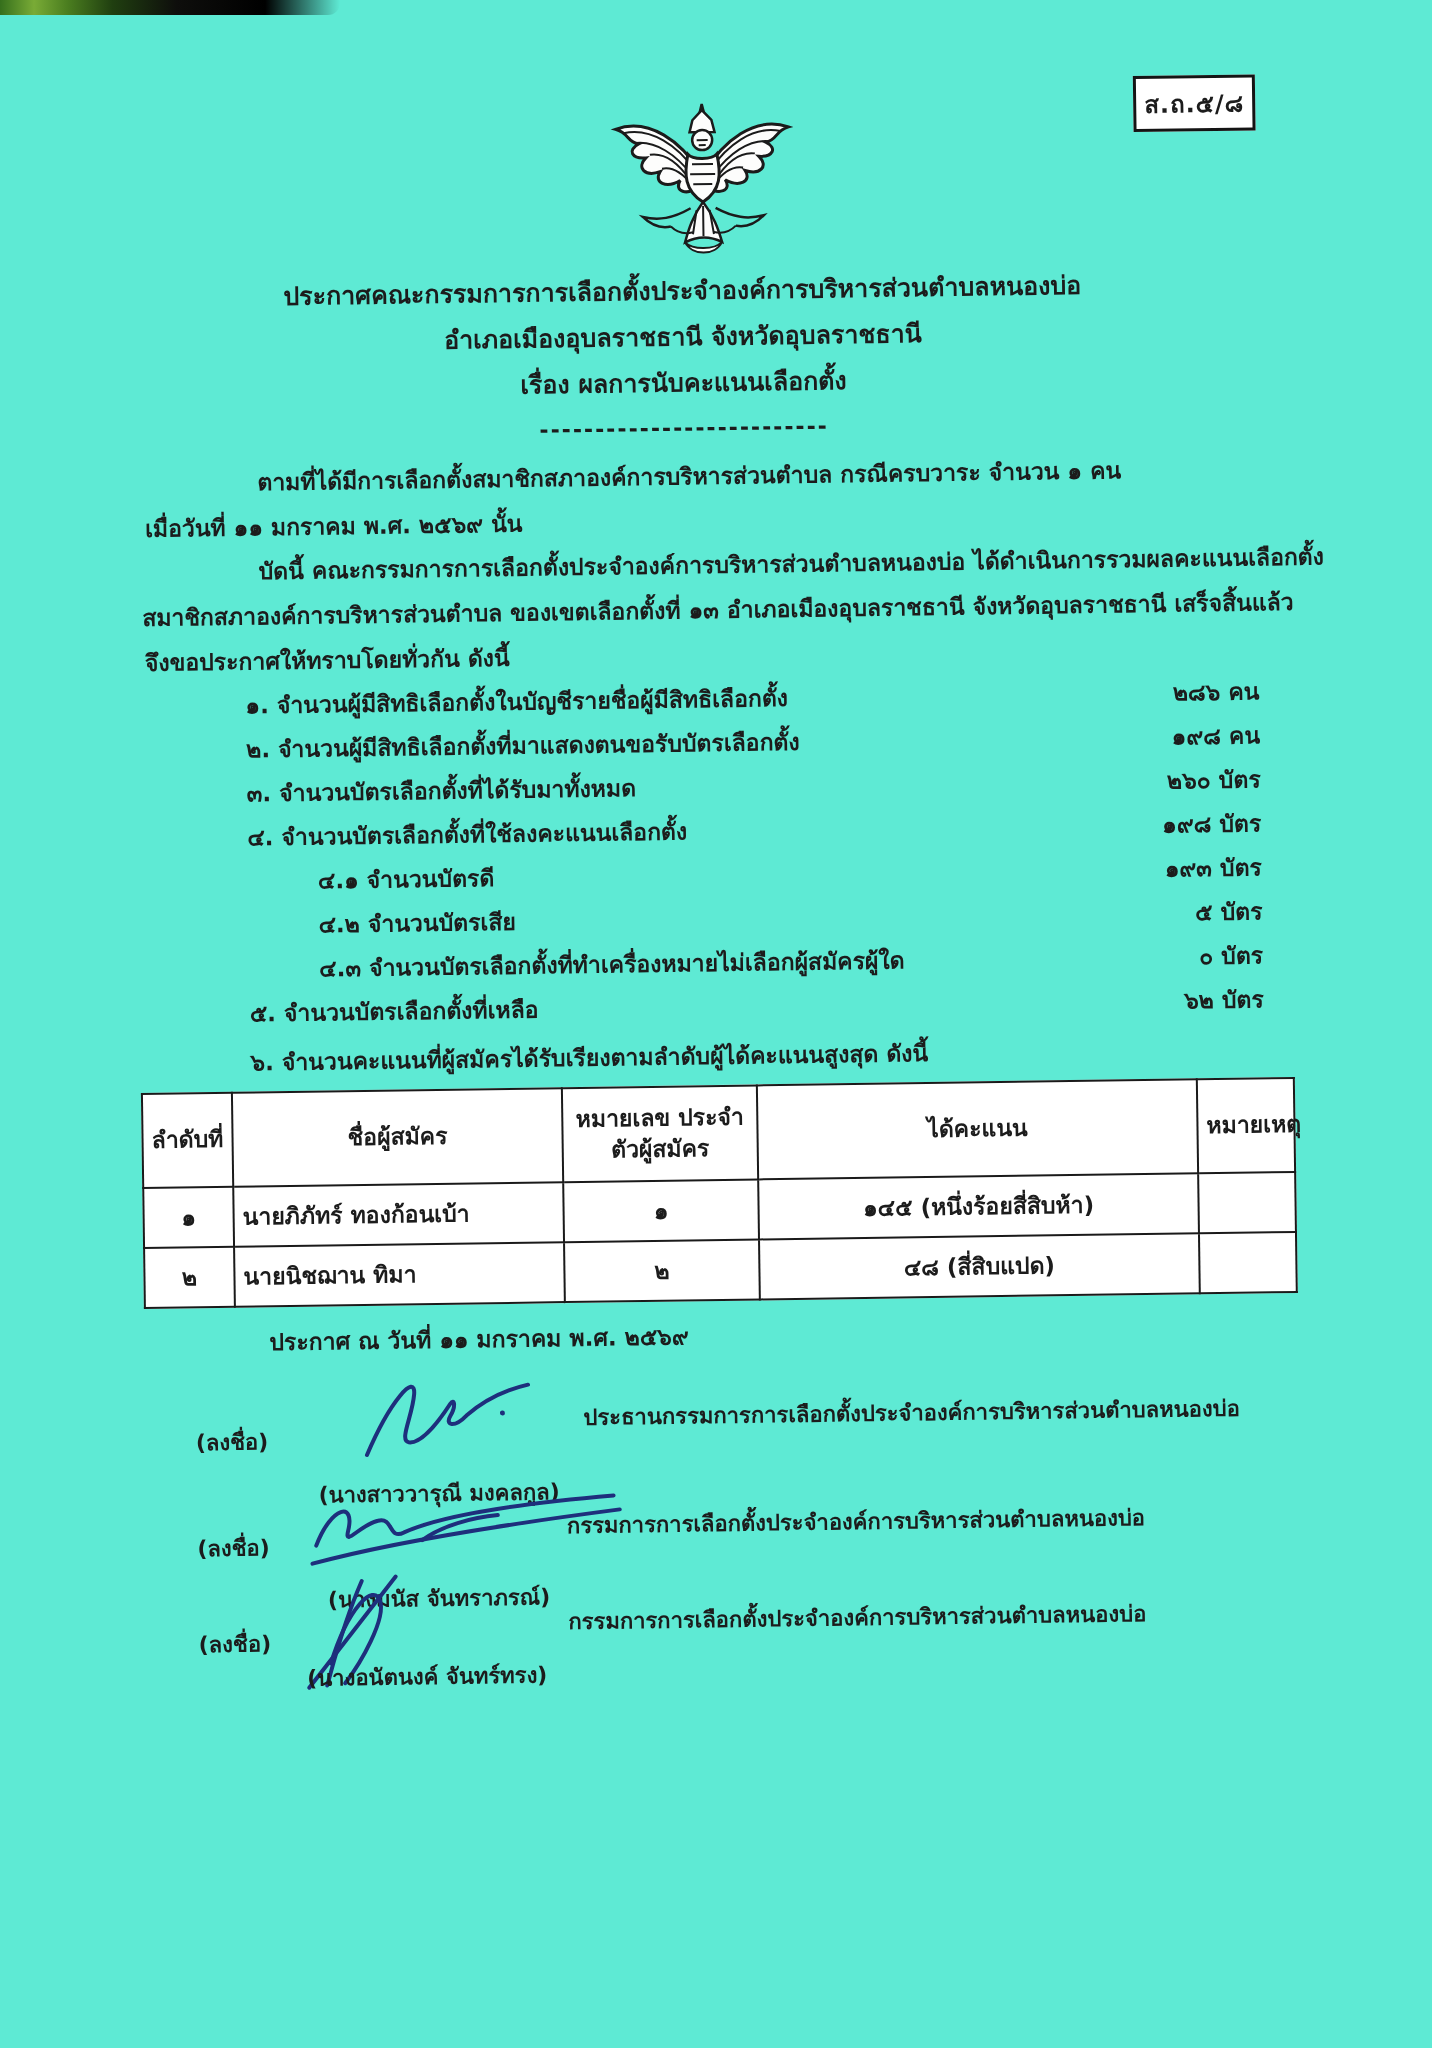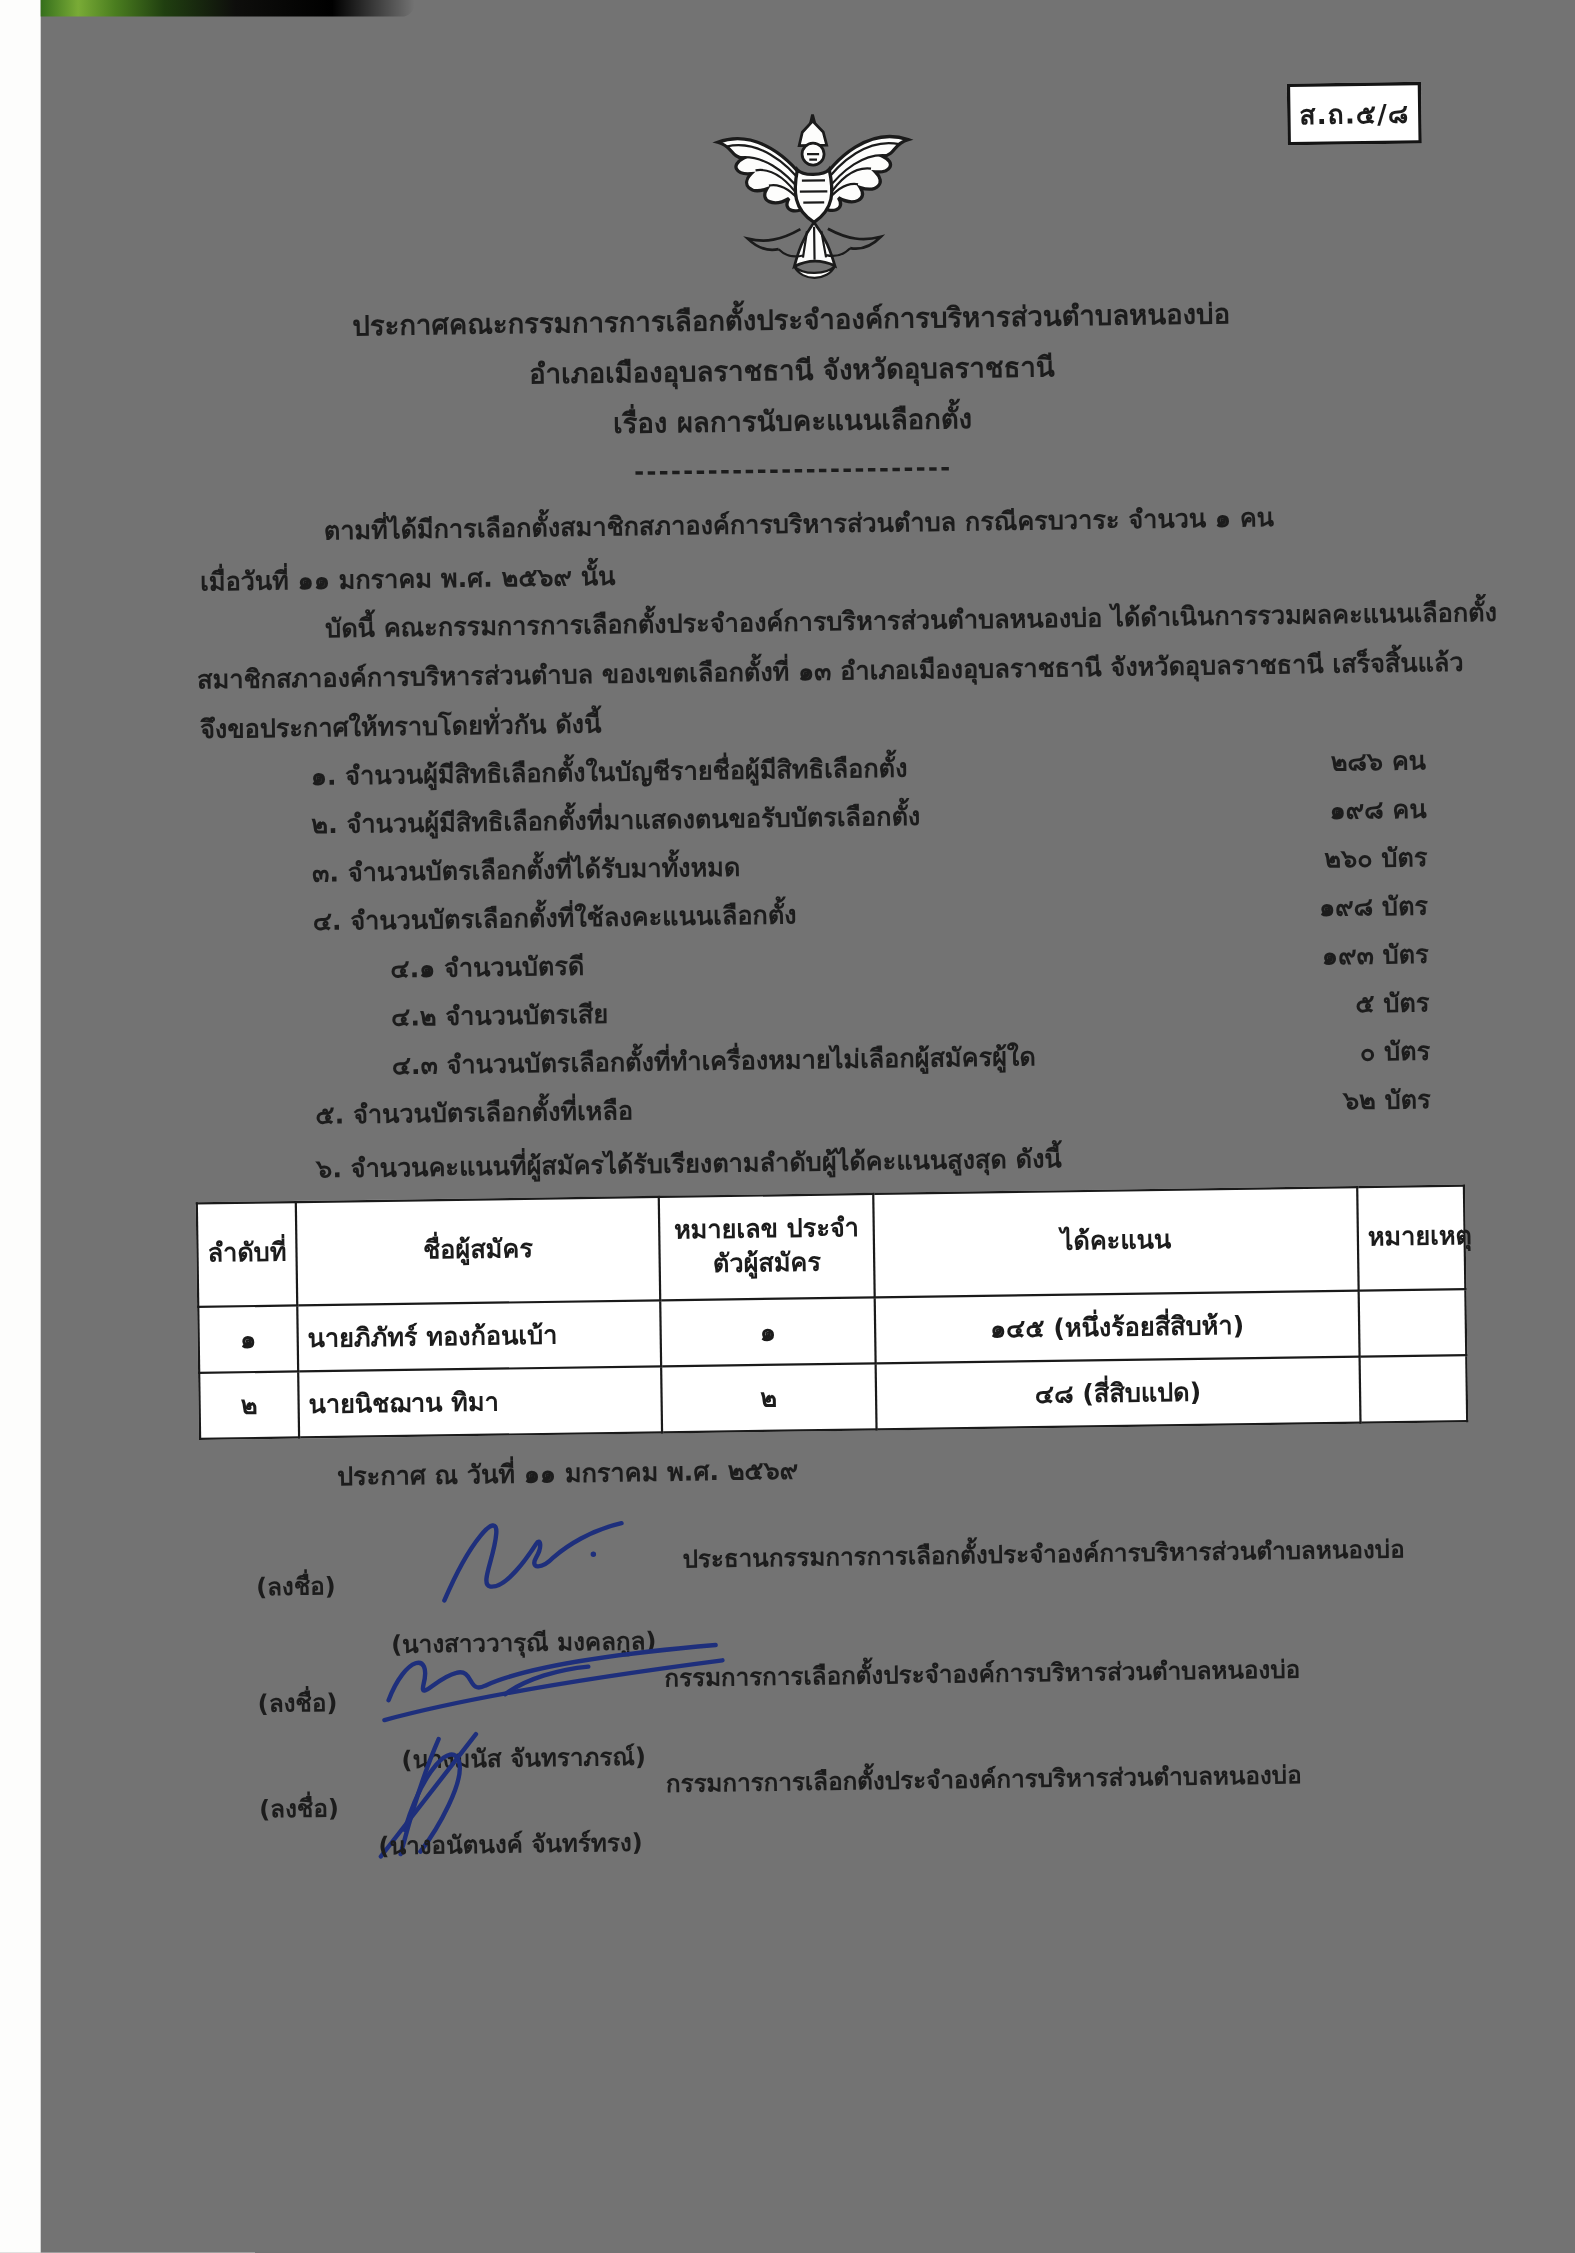--- a/index.html
+++ b/index.html
@@ -2,21 +2,21 @@
 <html><head>
 <meta charset="utf-8">
 <style>
   html,body{margin:0;padding:0;}
   body{
     width:1432px;height:2048px;position:relative;overflow:hidden;
     background:#fdfdfc;
     font-family:"DejaVu Sans","Liberation Sans",sans-serif;
     color:#1c1c1c;
   }
-  .page{position:absolute;inset:0;background:#737373;margin-left:37px;}
+  .page{position:absolute;inset:0;background:#5eead4;}
   
   .scan-strip{
     position:absolute;top:0;left:0;width:340px;height:15px;
     background:linear-gradient(90deg,#356f1c 0%,#79ab36 10%,#4a7d1f 20%,#203f10 33%,#0e0e0c 52%,#000 78%,rgba(0,0,0,0) 100%);
     border-bottom-right-radius:12px;
   }
   .doc{position:absolute;inset:0;transform:rotate(-0.8deg);transform-origin:716px 1024px;}
 
   .form-box{
     position:absolute;left:1146px;top:82px;width:116px;height:50px;

